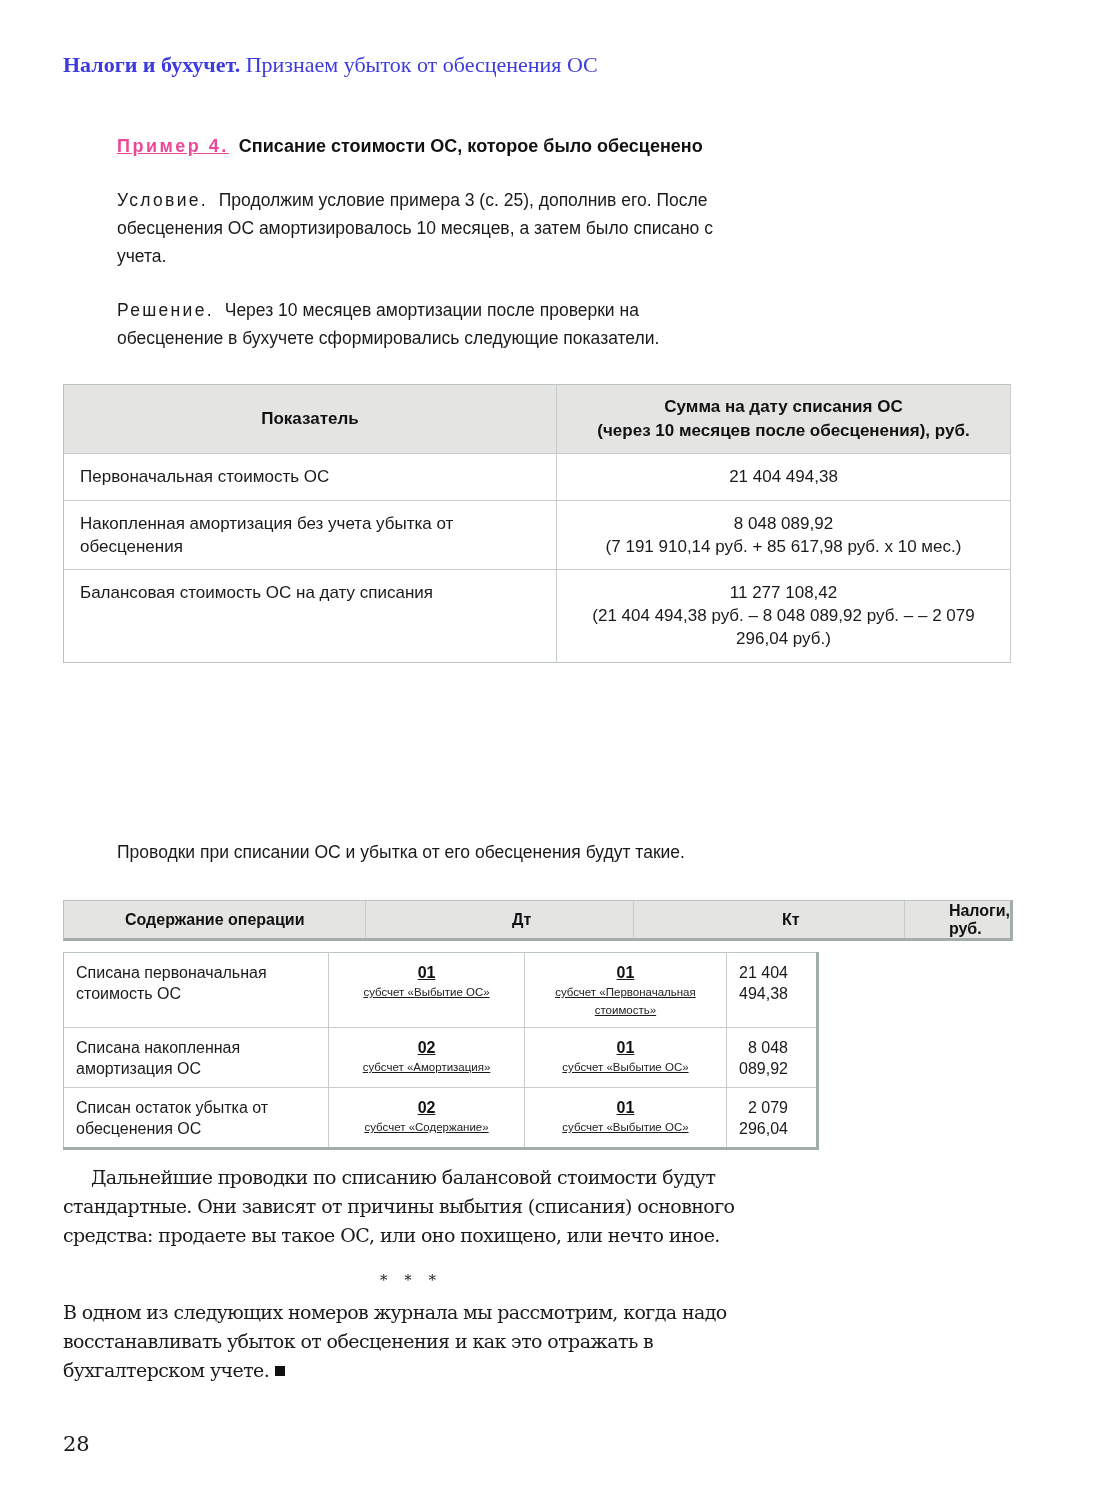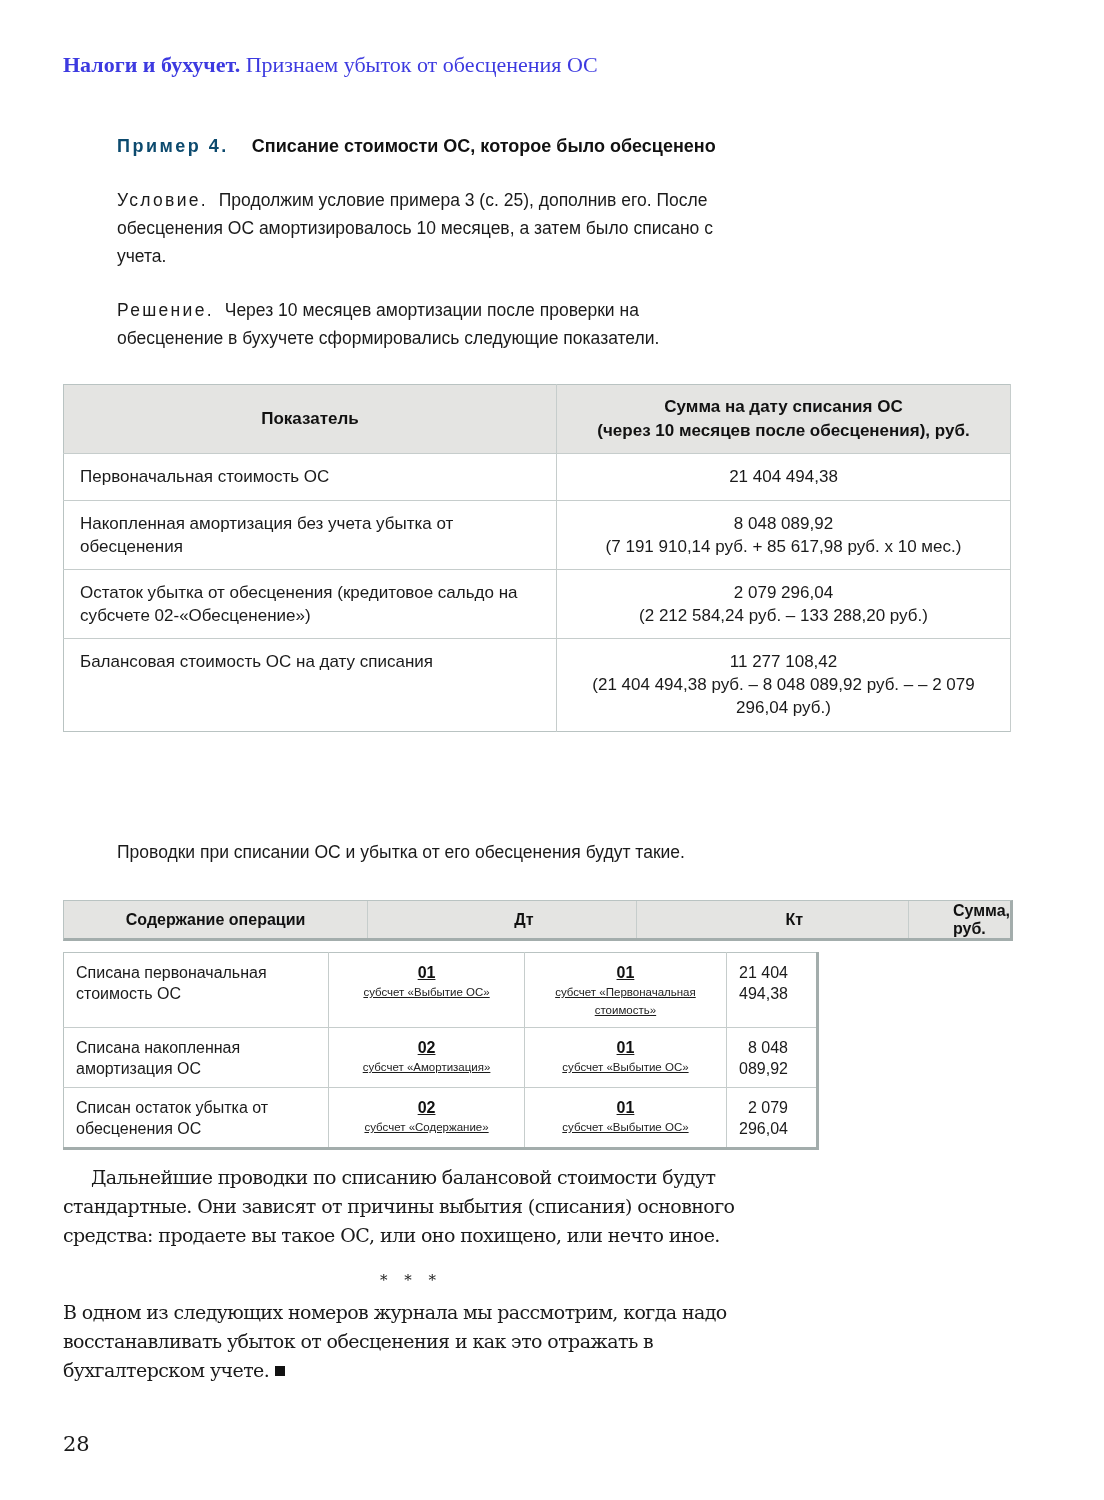--- a/index.html
+++ b/index.html
@@ -2,21 +2,21 @@
 <html><head>
 <meta charset="utf-8">
 <style>
   html, body { margin: 0; padding: 0; background: #ffffff; }
   body { width: 1104px; height: 1500px; position: relative; overflow: hidden; color: #1a1a1a; }
 
   .running-head { position: absolute; left: 63px; top: 52px; font-family: "Liberation Serif", "DejaVu Serif", serif; font-size: 22px; color: #3d3ae0; white-space: nowrap; }
   .running-head b { font-weight: bold; }
 
   .example-title { position: absolute; left: 117px; top: 136px; font-family: "Liberation Sans", sans-serif; font-size: 18px; font-weight: bold; white-space: nowrap; }
-  .example-title .label { color: #0c4a6e; letter-spacing: 2.5px; margin-right: 18px; }
+  .example-title .label { color: #ec4899; letter-spacing: 2.5px; margin-right: 5px; text-decoration: underline; }
   .example-title .txt { color: #111; }
 
   .para-sans { position: absolute; left: 117px; width: 625px; font-family: "Liberation Sans", sans-serif; font-size: 17.5px; line-height: 28px; color: #1a1a1a; }
   .para-sans .lead { font-weight: normal; letter-spacing: 2.3px; margin-right: 6px; }
 
   table { border-collapse: collapse; position: absolute; font-family: "Liberation Sans", sans-serif; }
   .t1 { left: 63px; top: 384px; width: 948px; border: 1px solid #b9c3c2; }
   .t1 th { background: #e4e4e2; height: 68px; font-size: 17px; font-weight: bold; color: #111; border-right: 1px solid #c6cdcc; transform: none; text-align: center; vertical-align: middle; line-height: 24px; padding: 0 6px; }
   .t1 td { border-top: 1px solid #c6cdcc; border-right: 1px solid #c6cdcc; font-size: 17px; line-height: 23px; padding: 11px 16px 11px 16px; vertical-align: top; color: #1a1a1a; }
   .t1 td.val { text-align: center; }
@@ -84,43 +84,36 @@
         </td>
       </tr>
       <tr>
         <td>Накопленная амортизация без учета убытка от обесценения</td>
         <td class="val">
           <div>8 048 089,92</div>
           <div>(7 191 910,14 руб. + 85 617,98 руб. х 10 мес.)</div>
         </td>
       </tr>
       <tr>
-        <td>Остаток убытка от обесценения (кредитовое сальдо на субсчете 02-«Обесценение»)</td>
-        <td class="val">
-          <div>2 079 296,04</div>
-          <div>(2 212 584,24 руб. – 133 288,20 руб.)</div>
-        </td>
-      </tr>
-      <tr>
         <td style="height: 70px;">Балансовая стоимость ОС на дату списания</td>
         <td class="val">
           <div>11 277 108,42</div>
           <div>(21 404 494,38 руб. – 8 048 089,92 руб. – – 2 079 296,04 руб.)</div>
         </td>
       </tr>
     </tbody>
 </table>
 
 <div class="para-sans" style="top:838px;">Проводки при списании ОС и убытка от его обесценения будут такие.</div>
 
 <div class="t2-head">
   <div style="width:316px;">Содержание операции</div>
   <div style="width:233px;">Дт</div>
   <div style="width:237px;">Кт</div>
-  <div style="flex:1;">Сумма, руб.</div>
+  <div style="flex:1;">Налоги, руб.</div>
 </div>
 
 <table class="t2">
   <colgroup>
       <col style="width:316px">
       <col style="width:233px">
       <col style="width:237px">
       <col>
     </colgroup>
   <tbody id="t2-body">

